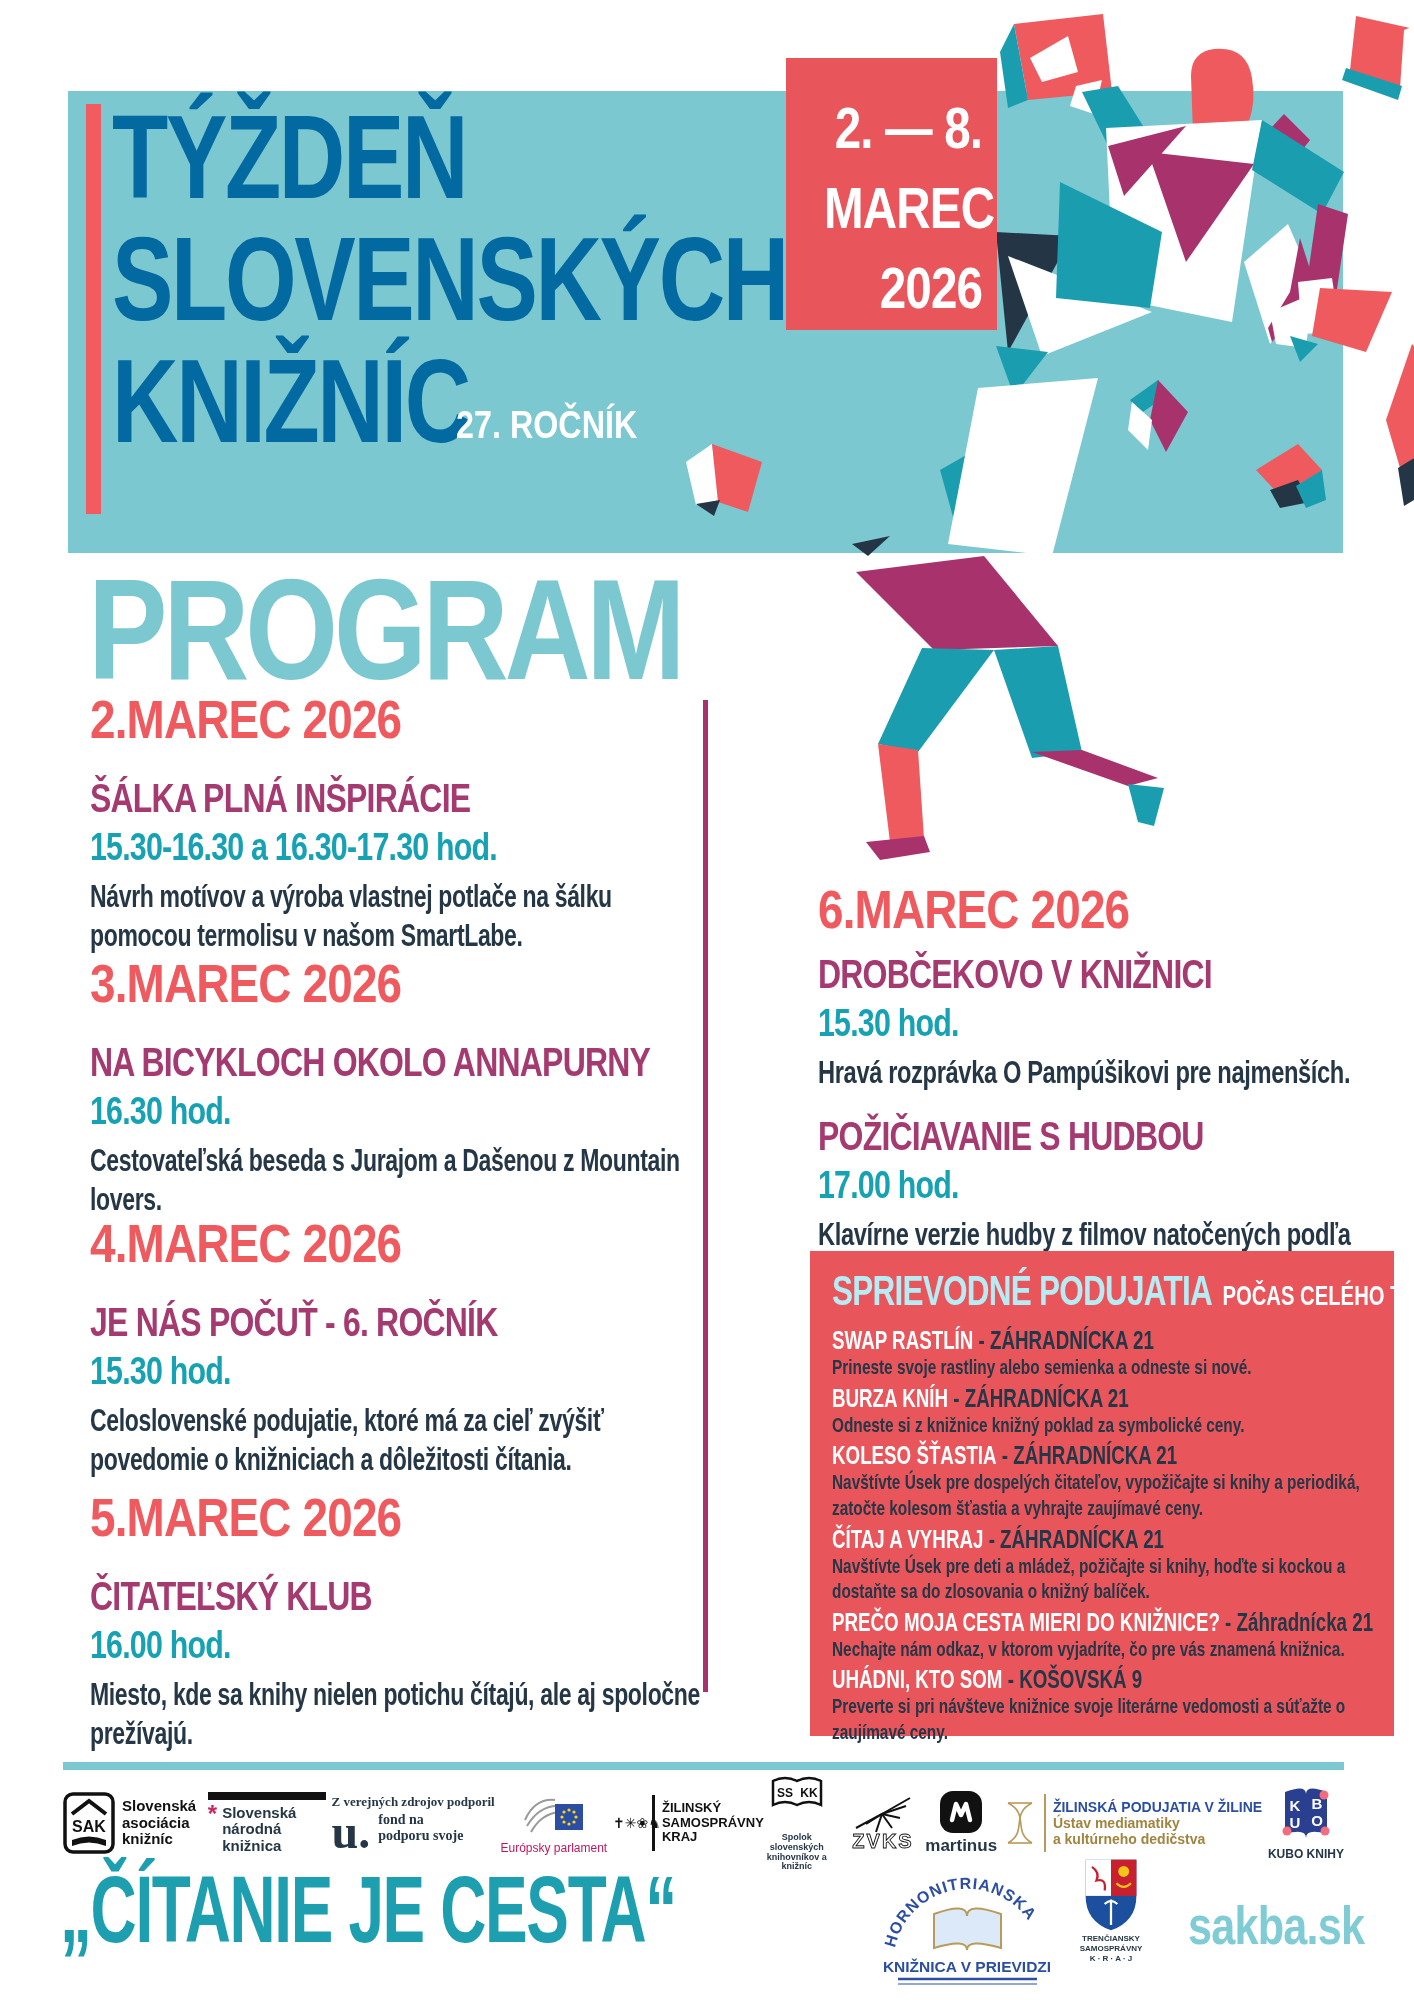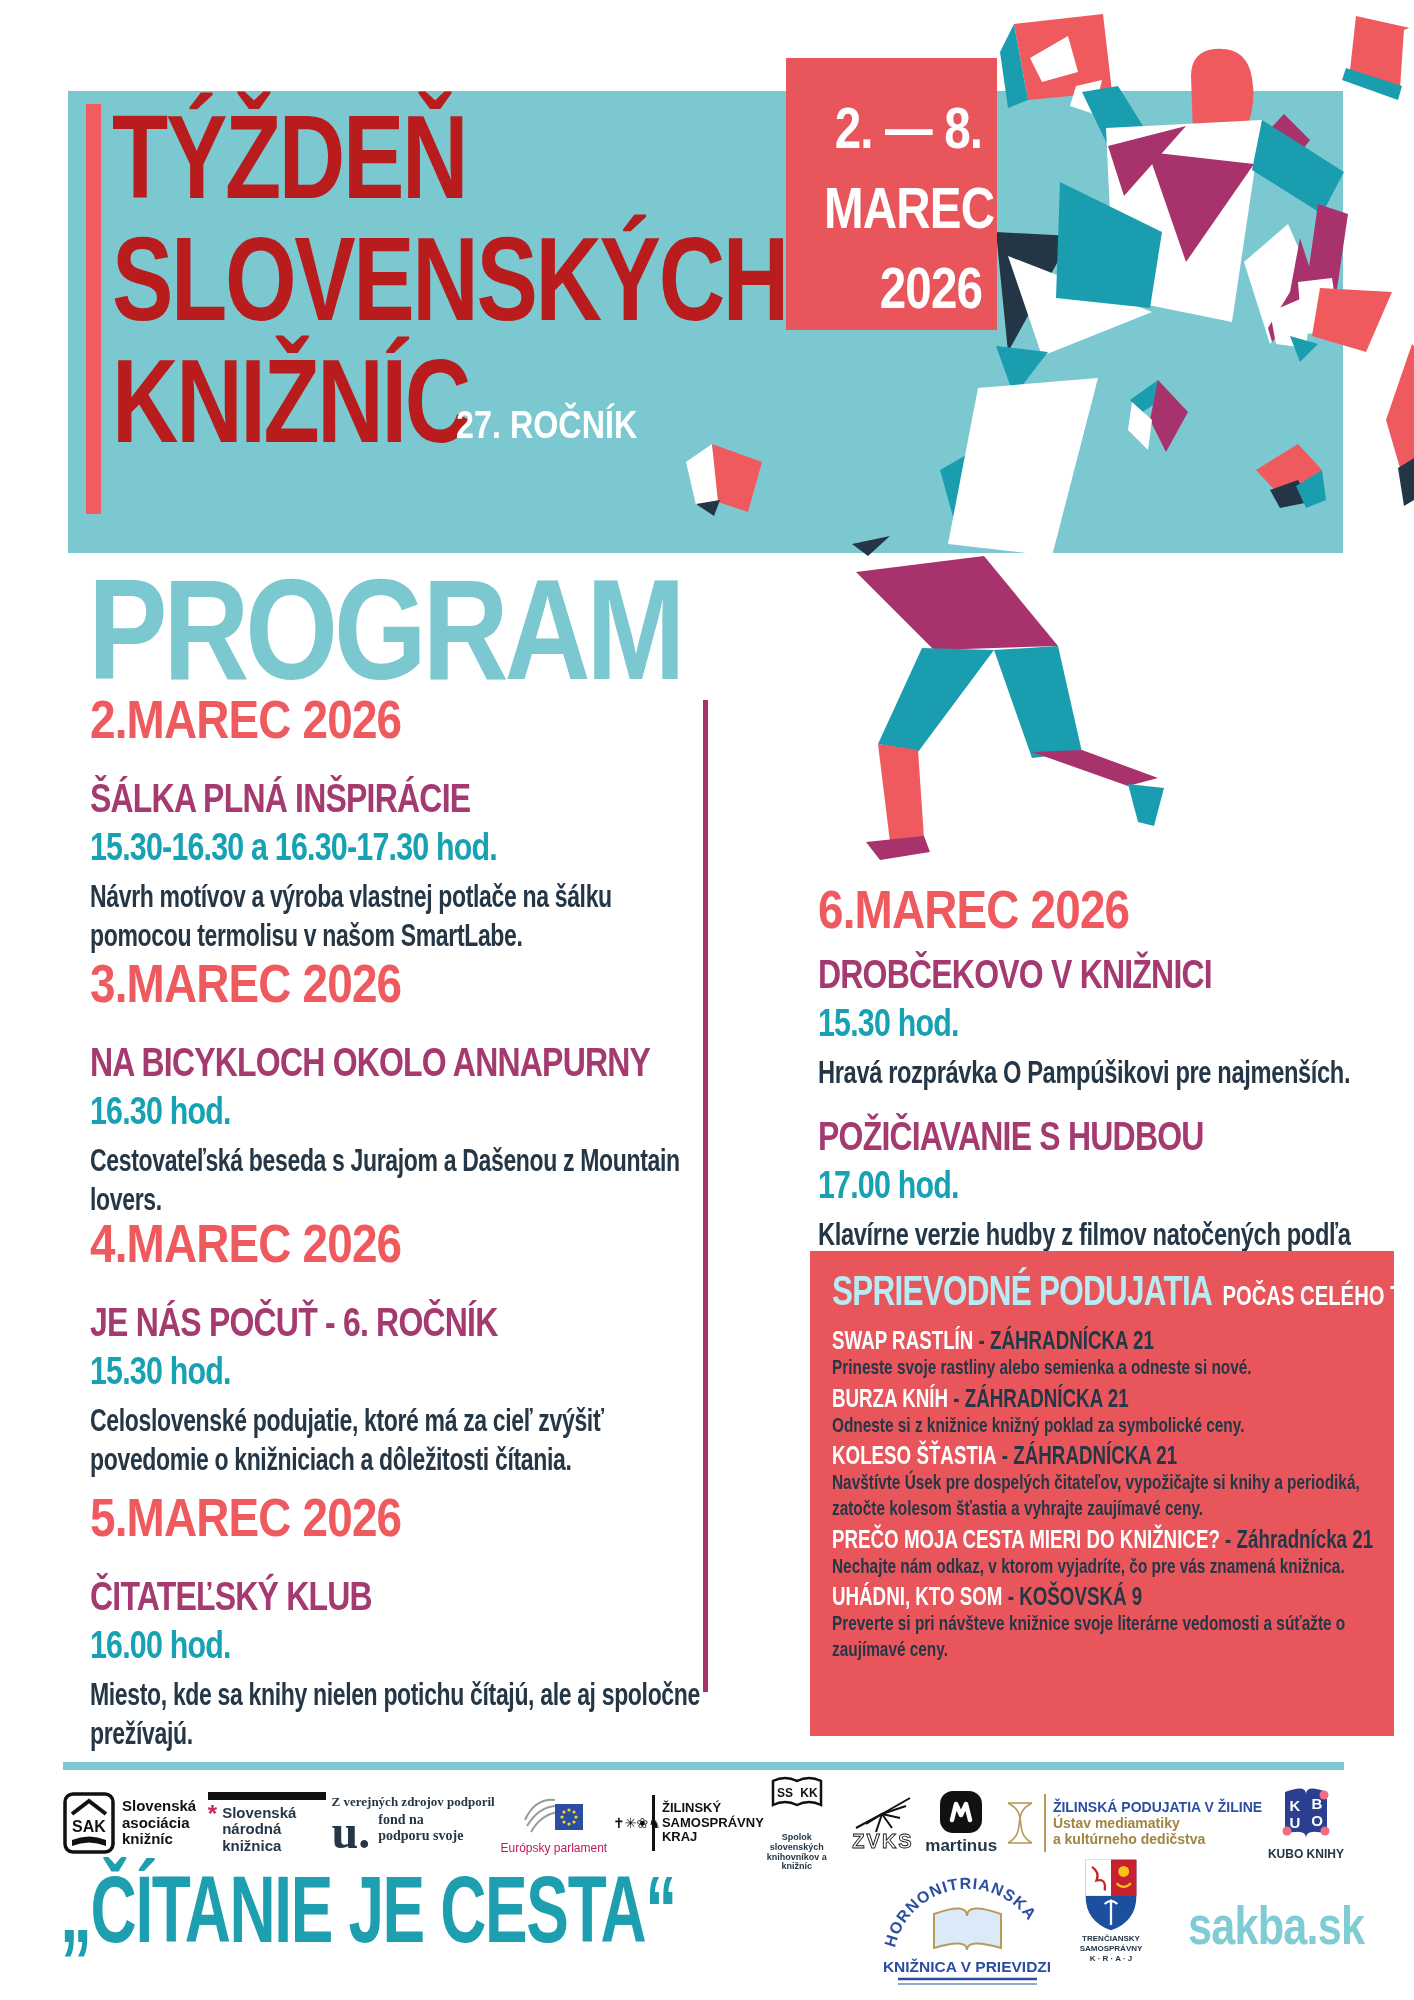--- a/index.html
+++ b/index.html
@@ -8,21 +8,21 @@
   .abs{position:absolute;}
   .cond{transform-origin:0 0;white-space:nowrap;font-weight:bold;}
   .condp{transform-origin:0 0;font-weight:bold;}
   .sx68{transform:scaleX(.68);} .sx72{transform:scaleX(.72);} .sx74{transform:scaleX(.74);}
   .sx75{transform:scaleX(.75);} .sx78{transform:scaleX(.78);} .sx80{transform:scaleX(.80);} .sx84{transform:scaleX(.84);} .sx85{transform:scaleX(.85);}
 
   
   .banner{left:68px;top:91px;width:1275px;height:462px;background:#7cc8d0;}
   .redbar{left:86px;top:104px;width:15px;height:410px;background:#f25c60;}
   .title{left:112px;top:96px;line-height:122px;font-size:118px;font-weight:bold;
-         letter-spacing:-3px;color:#b91c1c;}
+         letter-spacing:-3px;color:#0369a1;}
   .edition{left:456px;top:404px;font-size:38px;color:#ffffff;letter-spacing:0px;}
   .datebox{left:786px;top:58px;width:211px;height:272px;background:#e8555b;z-index:3;
            text-align:right;padding-top:30px;box-sizing:border-box;}
   .datebox div{font-size:58px;line-height:80px;font-weight:bold;color:#fff;white-space:nowrap;
            transform:scaleX(.82);transform-origin:100% 50%;padding-right:18px;letter-spacing:-1px;}
   .program{left:88px;top:548px;font-size:142px;color:#7cc8d0;letter-spacing:-5px;}
 
   
   .event{position:absolute;left:90px;width:640px;}
   .revent{position:absolute;left:818px;width:600px;}
@@ -214,20 +214,26 @@
       <div class="sd condp sx75">Odneste si z knižnice knižný poklad za symbolické ceny.</div>
     </div>
 
     <div class="sitem">
       <div class="st cond sx75">
         <span class="stt">KOLESO ŠŤASTIA</span><span class="sloc">- ZÁHRADNÍCKA 21</span>
       </div>
       <div class="sd condp sx75">Navštívte Úsek pre dospelých čitateľov, vypožičajte si knihy a periodiká, zatočte kolesom šťastia a vyhrajte zaujímavé ceny.</div>
     </div>
 
+    <div class="sitem">
+      <div class="st cond sx75">
+        <span class="stt">ČÍTAJ A VYHRAJ</span><span class="sloc">- ZÁHRADNÍCKA 21</span>
+      </div>
+      <div class="sd condp sx75">Navštívte Úsek pre deti a mládež, požičajte si knihy, hoďte si kockou a dostaňte sa do zlosovania o knižný balíček.</div>
+    </div>
 
     <div class="sitem">
       <div class="st cond sx75">
         <span class="stt">PREČO MOJA CESTA MIERI DO KNIŽNICE?</span><span class="sloc">- Záhradnícka 21</span>
       </div>
       <div class="sd condp sx75">Nechajte nám odkaz, v ktorom vyjadríte, čo pre vás znamená knižnica.</div>
     </div>
 
     <div class="sitem">
       <div class="st cond sx75">

